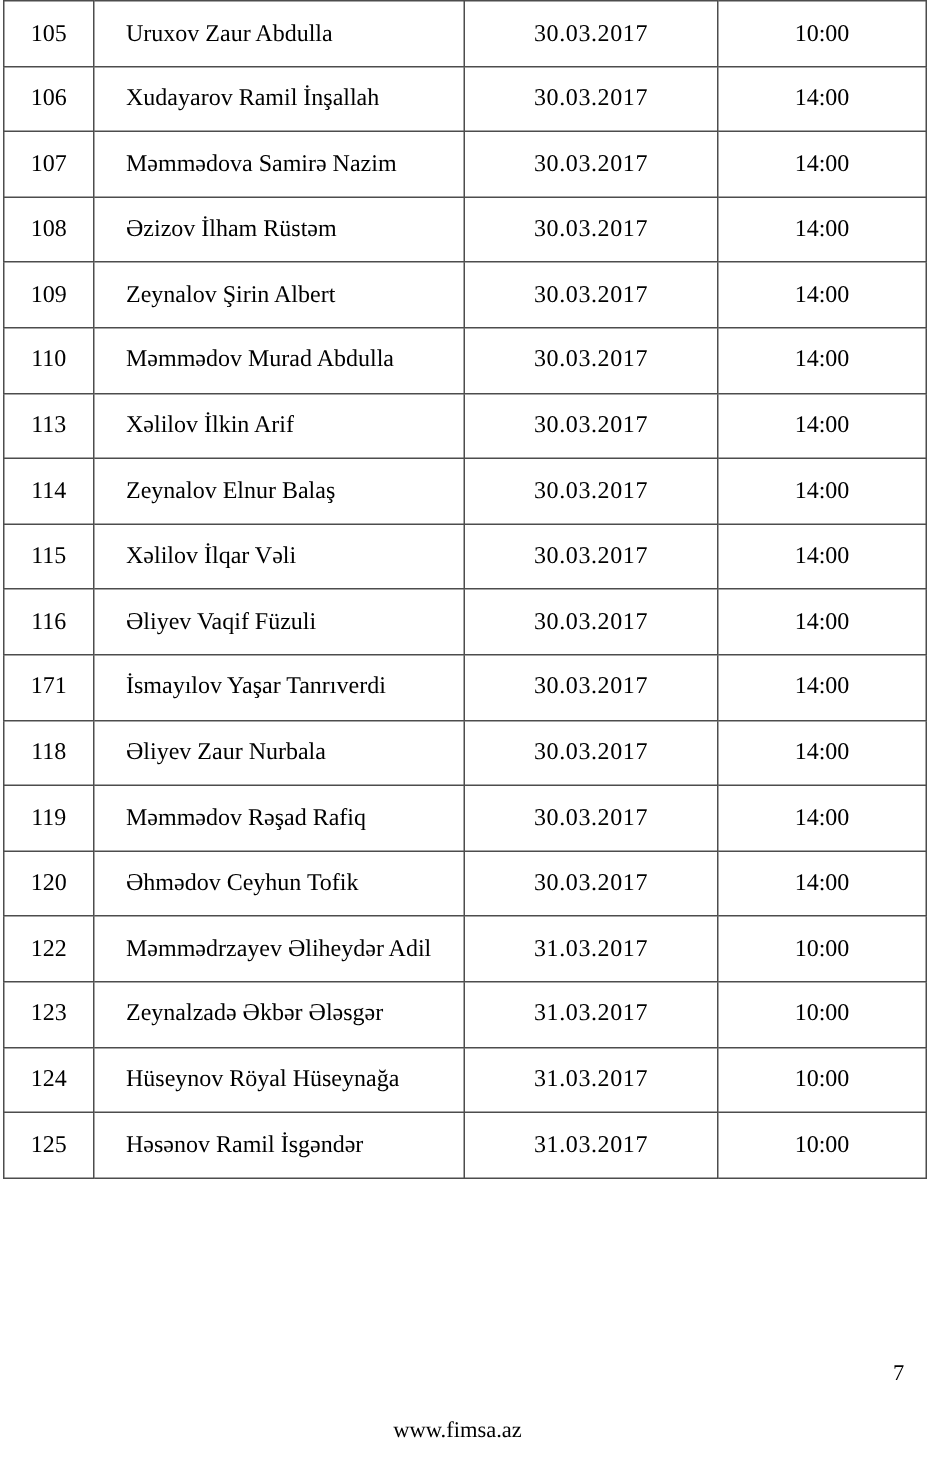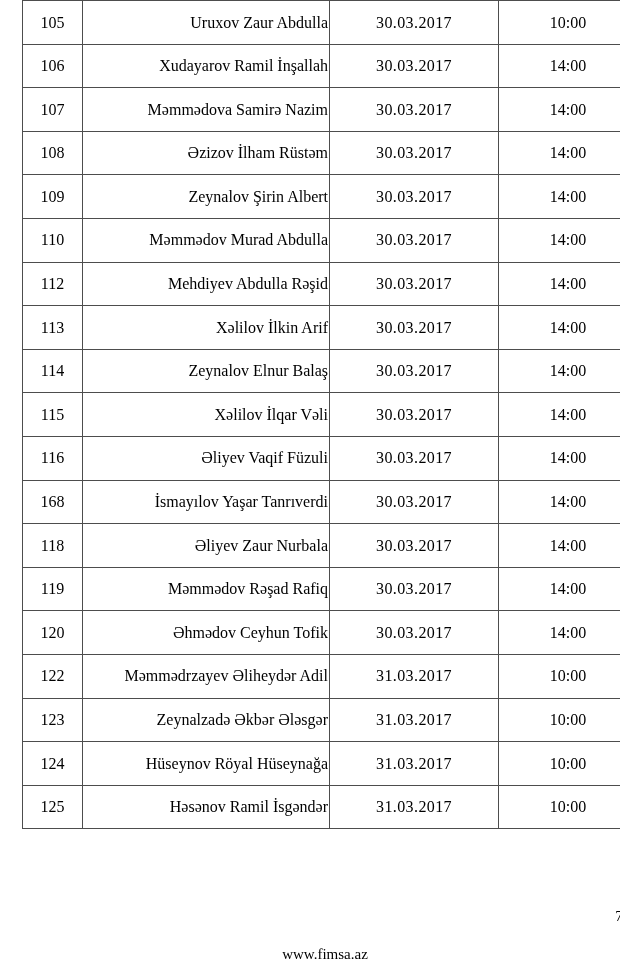--- a/index.html
+++ b/index.html
@@ -12,41 +12,40 @@
     width: 620px;
     height: 973px;
     font-family: "Liberation Serif", serif;
     color: #000000;
     overflow: hidden;
   }
   .page {
     position: absolute;
     inset: 0;
     background: #ffffff;
-    margin-left: 20px;
   }
   table.schedule {
     position: absolute;
     left: 2px;
     top: 0;
     width: 615px;
     border-collapse: collapse;
     table-layout: fixed;
   }
   table.schedule td {
     border: 1px solid #4d4d4d;
     font-size: 16px;
     line-height: 1.1;
     height: 40.6px;
     vertical-align: middle;
     overflow: hidden;
     white-space: nowrap;
   }
   td.c-no   { text-align: center; }
-  td.c-name { text-align: right; padding-left: 21px; }
+  td.c-name { text-align: left; padding-left: 21px; }
   td.c-date { text-align: center; letter-spacing: 0.4px; }
   td.c-time { text-align: center; }
   .page-number {
     position: absolute;
     top: 908px;
     left: 584px;
     width: 30px;
     text-align: center;
     font-size: 15px;
   }
@@ -109,26 +108,20 @@
   </tr>
 
   <tr>
     <td class="c-no">110</td>
     <td class="c-name">Məmmədov Murad Abdulla</td>
     <td class="c-date">30.03.2017</td>
     <td class="c-time">14:00</td>
   </tr>
 
 
-  <tr>
-    <td class="c-no">112</td>
-    <td class="c-name">Mehdiyev Abdulla Rəşid</td>
-    <td class="c-date">30.03.2017</td>
-    <td class="c-time">14:00</td>
-  </tr>
 
   <tr>
     <td class="c-no">113</td>
     <td class="c-name">Xəlilov İlkin Arif</td>
     <td class="c-date">30.03.2017</td>
     <td class="c-time">14:00</td>
   </tr>
 
   <tr>
     <td class="c-no">114</td>
@@ -145,21 +138,21 @@
   </tr>
 
   <tr>
     <td class="c-no">116</td>
     <td class="c-name">Əliyev Vaqif Füzuli</td>
     <td class="c-date">30.03.2017</td>
     <td class="c-time">14:00</td>
   </tr>
 
   <tr>
-    <td class="c-no">168</td>
+    <td class="c-no">171</td>
     <td class="c-name">İsmayılov Yaşar Tanrıverdi</td>
     <td class="c-date">30.03.2017</td>
     <td class="c-time">14:00</td>
   </tr>
 
   <tr>
     <td class="c-no">118</td>
     <td class="c-name">Əliyev Zaur Nurbala</td>
     <td class="c-date">30.03.2017</td>
     <td class="c-time">14:00</td>

